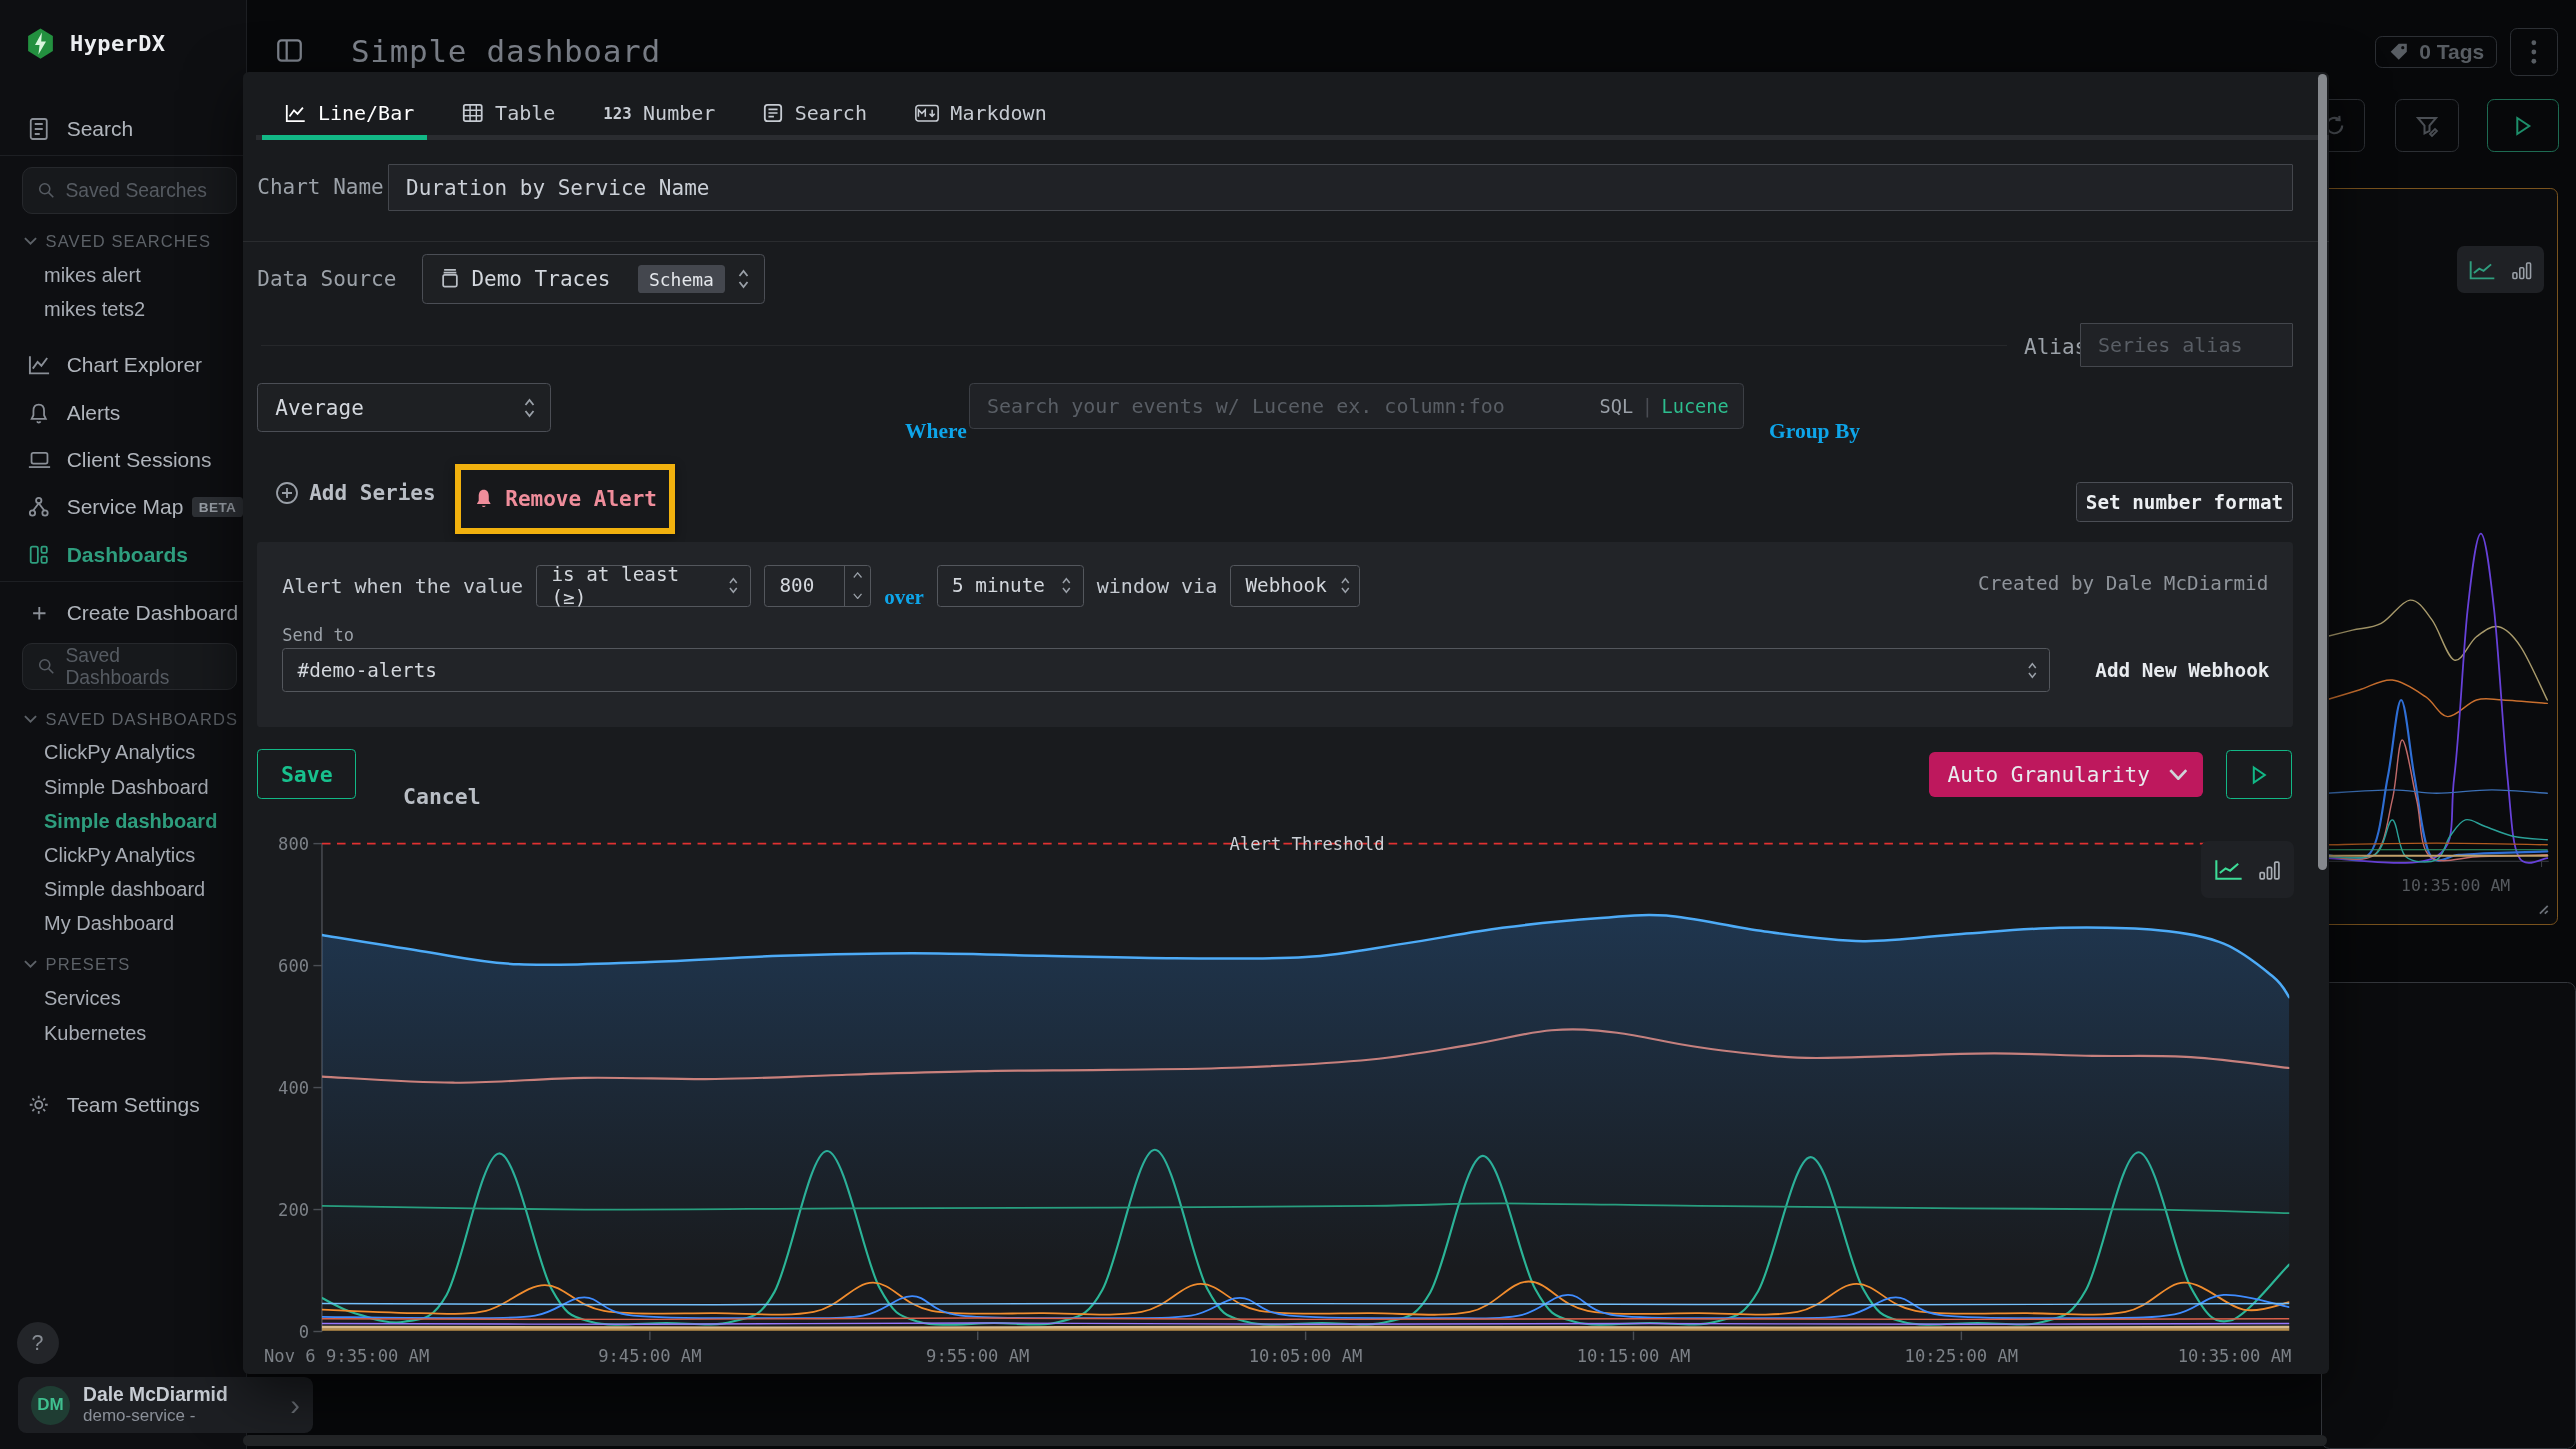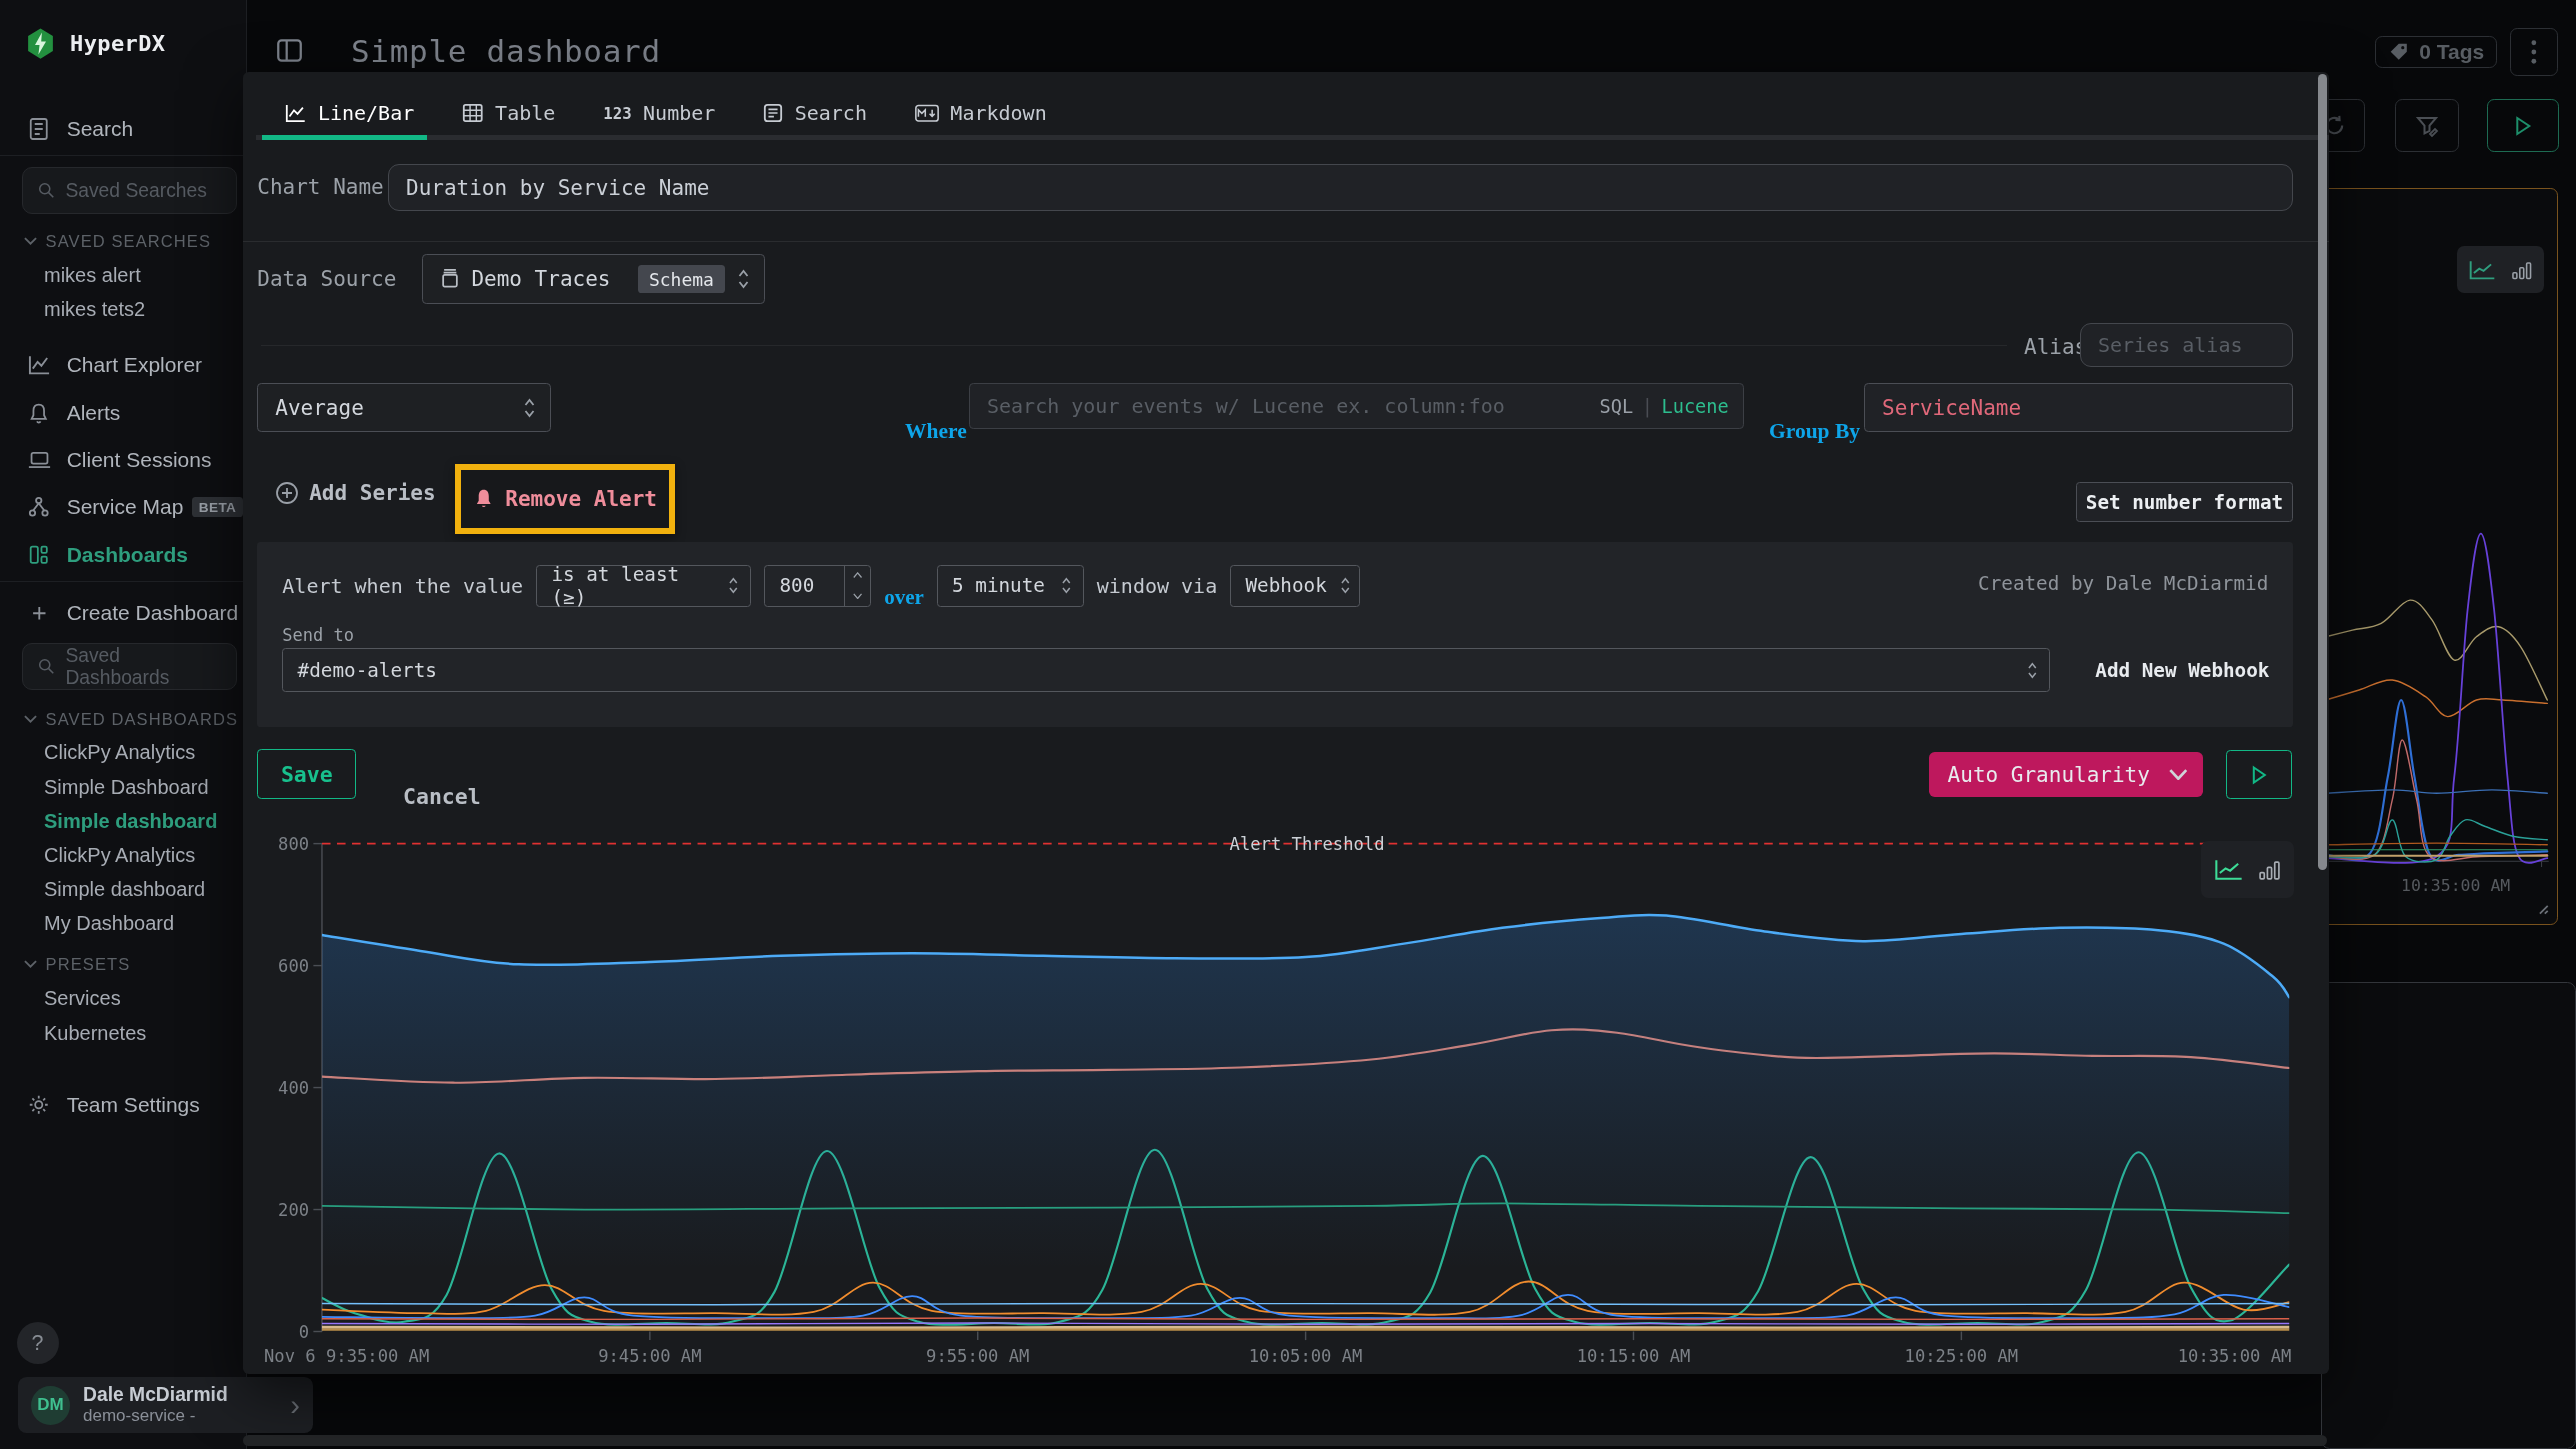--- a/index.html
+++ b/index.html
@@ -44,21 +44,21 @@
   #bottom-strip { position:absolute; left:243px; top:1435px; width:2084px; height:11.4px; background:#232527; border-radius:5.7px; z-index:3; }
 
   .tabs { position:absolute; left:42px; top:24px; display:flex; gap:48px; align-items:center; }
   .tab { display:flex; align-items:center; gap:11.4px; font-size:20px; color:#c6cbd2; height:34px; cursor:pointer; }
   .tab.active { color:#ffffff; }
   #tab-track { position:absolute; left:13px; right:0; top:63px; height:5px; background:#2a2c30; }
   #tab-track-active { position:absolute; left:19.3px; top:63px; width:165px; height:5px; z-index:11; }
 
   .flabel { position:absolute; font-size:21px; color:#9ba1a8; font-family:"DejaVu Sans Mono", monospace; white-space:nowrap; }
   .blabel { font-size:21.5px; font-weight:bold; color:#0ea5e9; font-family:Liberation Serif, serif; white-space:nowrap;margin-top:24px; }
-  .tinput { position:absolute; background:#202226; border:1.1px solid #44474d; border-radius:11px; color:#cbd0d7; font-size:21px; font-family:"DejaVu Sans Mono", monospace; padding:0 17px; outline:none; }
+  .tinput { position:absolute; background:#202226; border:1.1px solid #44474d; border-radius:1px; color:#cbd0d7; font-size:21px; font-family:"DejaVu Sans Mono", monospace; padding:0 17px; outline:none; }
   .tinput::placeholder { color:#595e65; }
   .selbox { position:absolute; border:1.1px solid #4b4e55; border-radius:4.3px; background:#1e2023; display:flex; align-items:center; padding:0 14.3px 0 17px; gap:11.4px; font-size:21px; color:#d3d7dd; font-family:"DejaVu Sans Mono", monospace; cursor:pointer; }
   .mdivider { position:absolute; height:1.1px; background:#2a2c2f; }
   .updown { margin-left:auto; color:#9aa0a8; flex:none; }
   .badge-schema { background:#44474e; color:#e4e7eb; font-size:18px; padding:3.6px 11.4px; border-radius:3.6px; font-family:"DejaVu Sans Mono", monospace; }
 
   #highlight-box { position:absolute; left:212px; top:392px; width:220px; height:70px; border:6.4px solid #f1b10e; display:flex; align-items:center; justify-content:center; gap:10.7px; background:#17181b; box-shadow:0 2.9px 10px rgba(0,0,0,.45); cursor:pointer; }
   #remove-alert-label { color:#ef8d9b; font-weight:bold; font-size:21px; font-family:"DejaVu Sans Mono", monospace; }
   #add-series { position:absolute; left:31.5px; top:409px; display:flex; align-items:center; gap:10.7px; color:#b9bec5; font-weight:bold; font-size:21px; font-family:"DejaVu Sans Mono", monospace; cursor:pointer; }
   #set-number-format { position:absolute; left:1833px; top:410px; width:217px; height:40px; border:1.1px solid #4b4e55; background:#202226; border-radius:3.6px; display:flex; align-items:center; justify-content:center; color:#eceff2; font-weight:bold; font-size:19.3px; font-family:"DejaVu Sans Mono", monospace; cursor:pointer; }
@@ -394,23 +394,20 @@
   <div class="blabel abs" style="left:662px; top:323px;">Where</div>
   <div class="selbox" style="left:726px; top:311px; width:775px; height:46px; background:#202226; border-color:#3c3f45; cursor:text;">
     <span style="color:#595e65; font-size:20px; overflow:hidden; white-space:nowrap;">Search your events w/ Lucene ex. column:foo</span>
     <span class="updown" style="display:flex; gap:8.6px; font-size:18.6px; flex:none;">
       <span style="color:#9aa0a8;">SQL</span>
       <span style="color:#4a4d53;">|</span>
       <span style="color:#2dbd8e;">Lucene</span>
     </span>
   </div>
   <div class="blabel abs" style="left:1526px; top:323px;">Group By</div>
-  <div class="selbox" style="left:1621px; top:311px; width:429px; height:49px; background:#202226;">
-    <span class="mono" style="color: rgb(224, 104, 122);">ServiceName</span>
-  </div>
 
   <div id="add-series">
     <span style="color:#9aa0a8;">
         <svg width="24" height="24" viewBox="0 0 24 24">
           <circle cx="12" cy="12" r="10" fill="none" stroke="currentColor" stroke-width="1.8"></circle>
           <path d="M12 7 V17 M7 12 H17" stroke="currentColor" stroke-width="1.8"></path>
         </svg>
       </span>
     <span>Add Series</span>
   </div>

